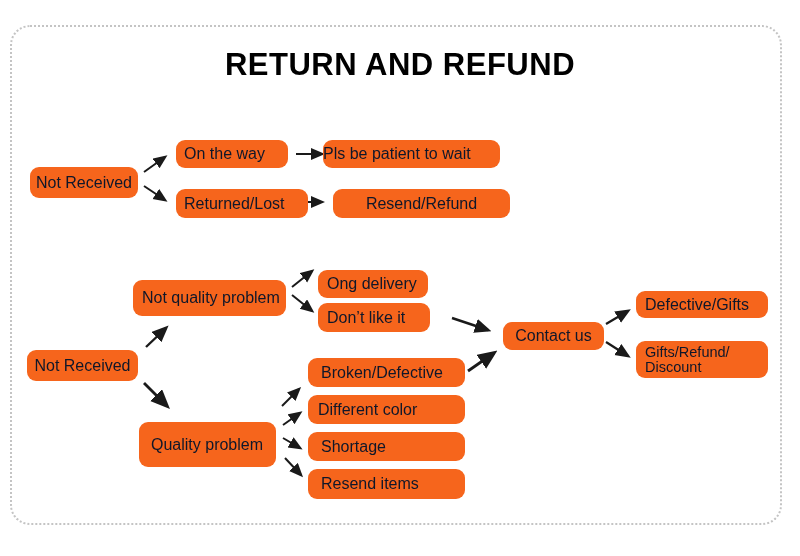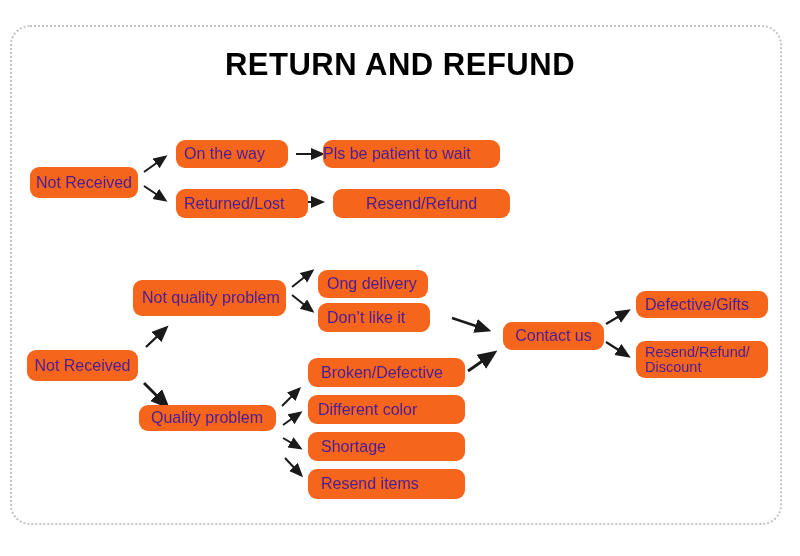--- a/index.html
+++ b/index.html
@@ -39,40 +39,40 @@
   }
   .arrows {
     position: absolute;
     left: 0;
     top: 0;
     pointer-events: none;
   }
   .node {
     position: absolute;
     background: #f6651c;
-    color: #4c1d95;
+    color: #0f172a;
     border-radius: 9px;
     font-size: 16px;
     display: flex;
     align-items: center;
     box-sizing: border-box;
     white-space: nowrap;
   }
   .node.center { justify-content: center; }
 
   #n-root1          { left: 30px;  top: 167px; width: 108px; height: 31px; }
   #n-on-the-way     { left: 176px; top: 140px; width: 112px; height: 28px; padding-left: 8px; }
   #n-returned-lost  { left: 176px; top: 189px; width: 132px; height: 29px; padding-left: 8px; }
   #n-pls-wait       { left: 323px; top: 140px; width: 177px; height: 28px; }
   #n-resend-refund  { left: 333px; top: 189px; width: 177px; height: 29px; }
   #n-root2          { left: 27px;  top: 350px; width: 111px; height: 31px; }
   #n-not-quality    { left: 133px; top: 280px; width: 153px; height: 36px; padding-left: 9px; }
   #n-ong-delivery   { left: 318px; top: 253px; width: 110px; height: 28px; padding-left: 9px; margin-top: 17px; }
   #n-dont-like-it   { left: 318px; top: 303px; width: 112px; height: 29px; padding-left: 9px; }
-  #n-quality        { left: 139px; top: 405px; width: 137px; height: 26px; padding-left: 12px; }
+  #n-quality        { left: 139px; top: 422px; width: 137px; height: 45px; padding-left: 12px; }
   #n-broken         { left: 308px; top: 358px; width: 157px; height: 29px; padding-left: 13px; }
   #n-diff-color     { left: 308px; top: 395px; width: 157px; height: 29px; padding-left: 10px; }
   #n-shortage       { left: 308px; top: 432px; width: 157px; height: 29px; padding-left: 13px; }
   #n-wrong-items    { left: 308px; top: 469px; width: 157px; height: 30px; padding-left: 13px; }
   #n-contact-us     { left: 503px; top: 322px; width: 101px; height: 28px; }
   #n-discount-gifts { left: 636px; top: 291px; width: 132px; height: 27px; padding-left: 9px; }
   #n-rrd            { left: 636px; top: 341px; width: 132px; height: 37px; padding-left: 9px;
                       flex-direction: column; align-items: flex-start; justify-content: center;
                       font-size: 14.5px; line-height: 15px; }
 </style>
@@ -122,17 +122,17 @@
   <div class="node" id="n-ong-delivery">Ong delivery</div>
   <div class="node" id="n-dont-like-it">Don’t like it</div>
   <div class="node" id="n-quality">Quality problem</div>
   <div class="node" id="n-broken">Broken/Defective</div>
   <div class="node" id="n-diff-color">Different color</div>
   <div class="node" id="n-shortage">Shortage</div>
   <div class="node" id="n-wrong-items">Resend items</div>
   <div class="node center" id="n-contact-us">Contact us</div>
   <div class="node" id="n-discount-gifts">Defective/Gifts</div>
   <div class="node" id="n-rrd">
-    <span>Resend/Refund/</span>
+    <span>Gifts/Refund/</span>
     <span>Discount</span>
   </div>
 
 </div>
 
 </body></html>

